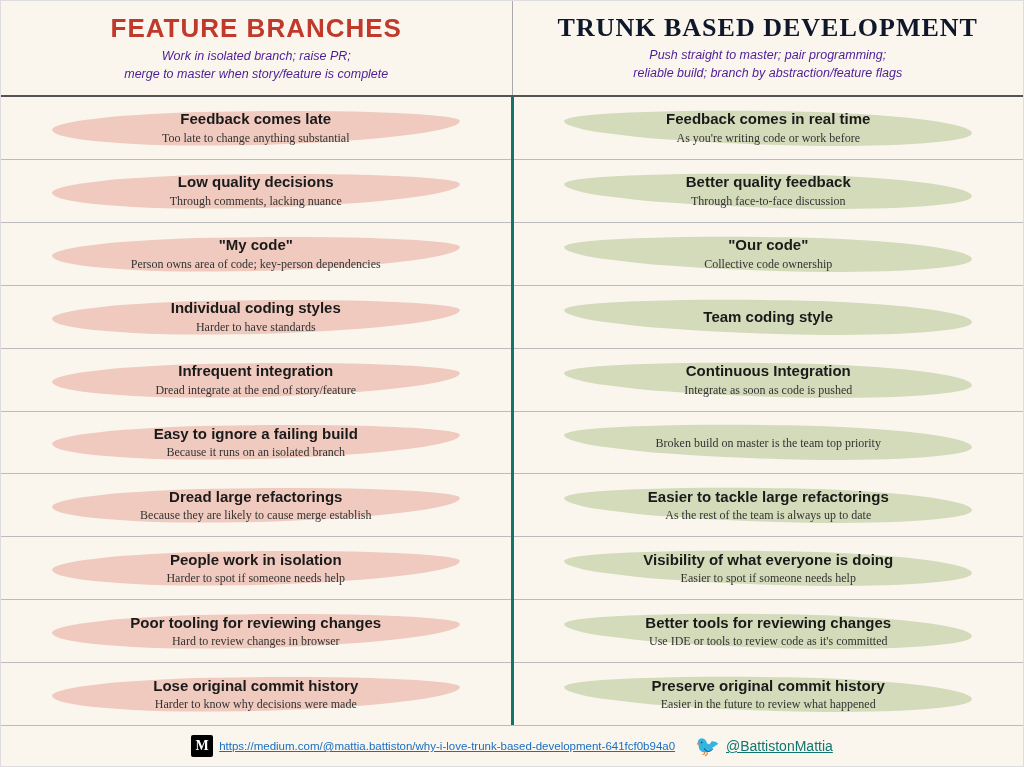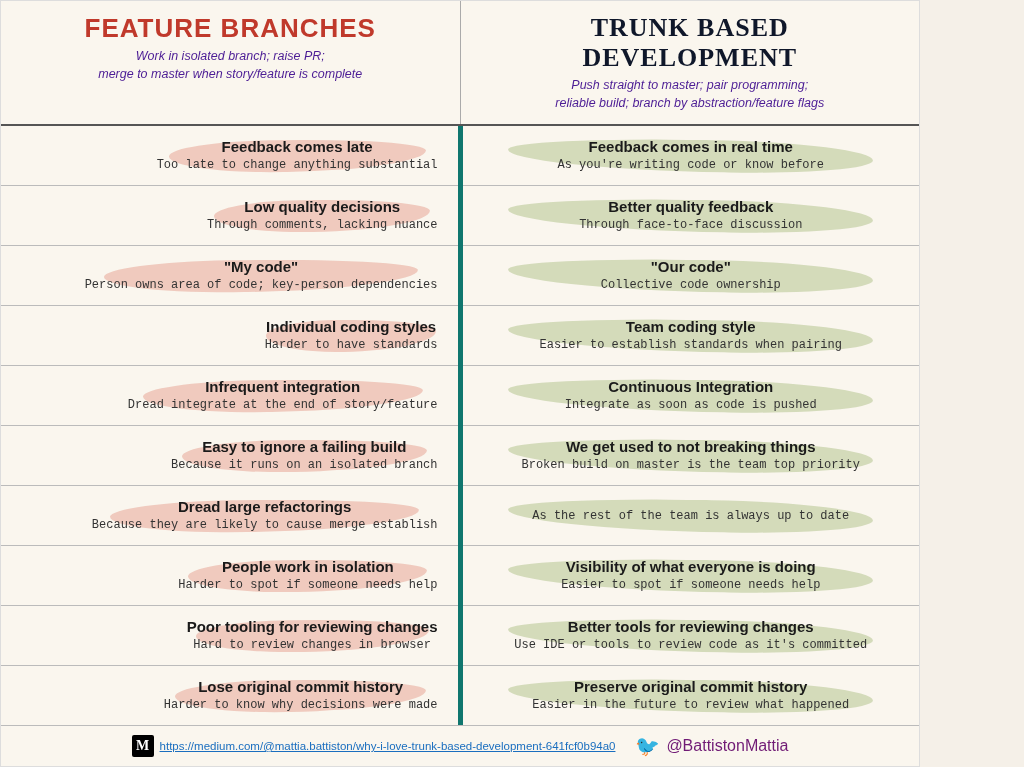--- a/index.html
+++ b/index.html
@@ -6,21 +6,21 @@
     body {
       font-family: 'Georgia', serif;
       background: #f5f0e8;
       width: 1024px;
       min-height: 767px;
       display: flex;
       flex-direction: column;
     }
     .container {
       background: #faf6ee;
-      width: 920px;
+      width: 1024px;
       min-height: 767px;
       display: flex;
       flex-direction: column;
       border: 1px solid #ddd;
     }
     .header {
       display: flex;
       width: 100%;
       border-bottom: 2px solid #555;
     }
@@ -104,21 +104,21 @@
       z-index: 1;
       font-family: Arial, sans-serif;
       line-height: 1.3;
     }
     .item-desc {
       font-size: 12px;
       color: #333;
       position: relative;
       z-index: 1;
       margin-top: 2px;
-      font-family: Liberation Mono, monospace;
+      font-family: Liberation Serif, serif;
       line-height: 1.3;
     }
     .footer {
       border-top: 1px solid #bbb;
       padding: 8px 20px;
       display: flex;
       align-items: center;
       justify-content: center;
       gap: 20px;
       background: #faf6ee;
@@ -153,35 +153,35 @@
       display: flex;
       align-items: center;
       gap: 6px;
     }
     .twitter-icon {
       color: #1da1f2;
       font-size: 20px;
     }
     .twitter-handle {
       font-family: Arial, sans-serif;
-      font-size: 16px;
-      color: #701a75;
+      font-size: 14px;
+      color: #0f766e;
+      text-decoration: underline;
     }
     .rows-container {
       display: flex;
       flex: 1;
     }
     .rows-left, .rows-right {
       flex: 1;
       display: flex;
       flex-direction: column;
     }
     .rows-left {
-      border-right: 5px solid #0f766e;
-      align-items: flex-end;
+      border-right: 3px solid #0f766e;
     }
     .row-divider {
       height: 1px;
       background: #bbb;
       width: 100%;
     }
   </style>
 </head>
 <body>
 
@@ -246,49 +246,48 @@
   </div>
         <div class="row-divider"></div>
         <div class="row-item brush-bg-red">
     <div class="item-title">Lose original commit history</div>
     <div class="item-desc">Harder to know why decisions were made</div>
   </div>
       </div>
     <div class="rows-right" id="right-rows">
         <div class="row-item brush-bg-green">
     <div class="item-title">Feedback comes in real time</div>
-    <div class="item-desc">As you're writing code or know before</div>
+    <div class="item-desc">As you're writing code or work before</div>
   </div>
         <div class="row-divider"></div>
         <div class="row-item brush-bg-green">
     <div class="item-title">Better quality feedback</div>
     <div class="item-desc">Through face-to-face discussion</div>
   </div>
         <div class="row-divider"></div>
         <div class="row-item brush-bg-green">
     <div class="item-title">"Our code"</div>
     <div class="item-desc">Collective code ownership</div>
   </div>
         <div class="row-divider"></div>
         <div class="row-item brush-bg-green">
     <div class="item-title">Team coding style</div>
-    <div class="item-desc">Easier to establish standards when pairing</div>
   </div>
         <div class="row-divider"></div>
         <div class="row-item brush-bg-green">
     <div class="item-title">Continuous Integration</div>
     <div class="item-desc">Integrate as soon as code is pushed</div>
   </div>
         <div class="row-divider"></div>
         <div class="row-item brush-bg-green">
-    <div class="item-title">We get used to not breaking things</div>
     <div class="item-desc">Broken build on master is the team top priority</div>
   </div>
         <div class="row-divider"></div>
         <div class="row-item brush-bg-green">
+    <div class="item-title">Easier to tackle large refactorings</div>
     <div class="item-desc">As the rest of the team is always up to date</div>
   </div>
         <div class="row-divider"></div>
         <div class="row-item brush-bg-green">
     <div class="item-title">Visibility of what everyone is doing</div>
     <div class="item-desc">Easier to spot if someone needs help</div>
   </div>
         <div class="row-divider"></div>
         <div class="row-item brush-bg-green">
     <div class="item-title">Better tools for reviewing changes</div>

